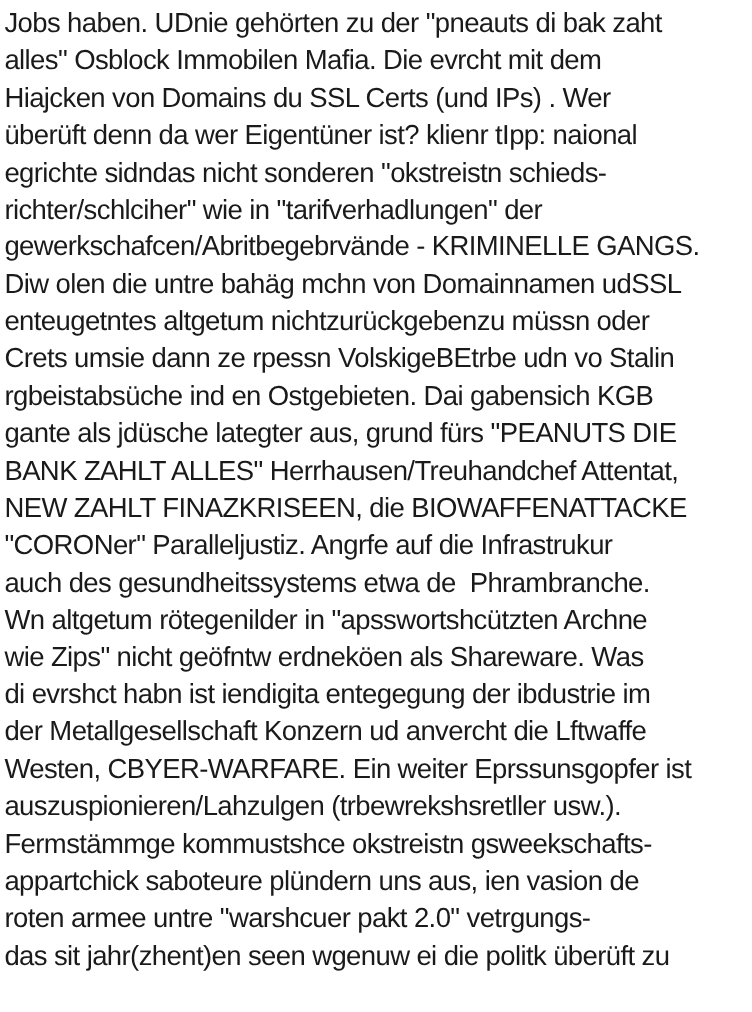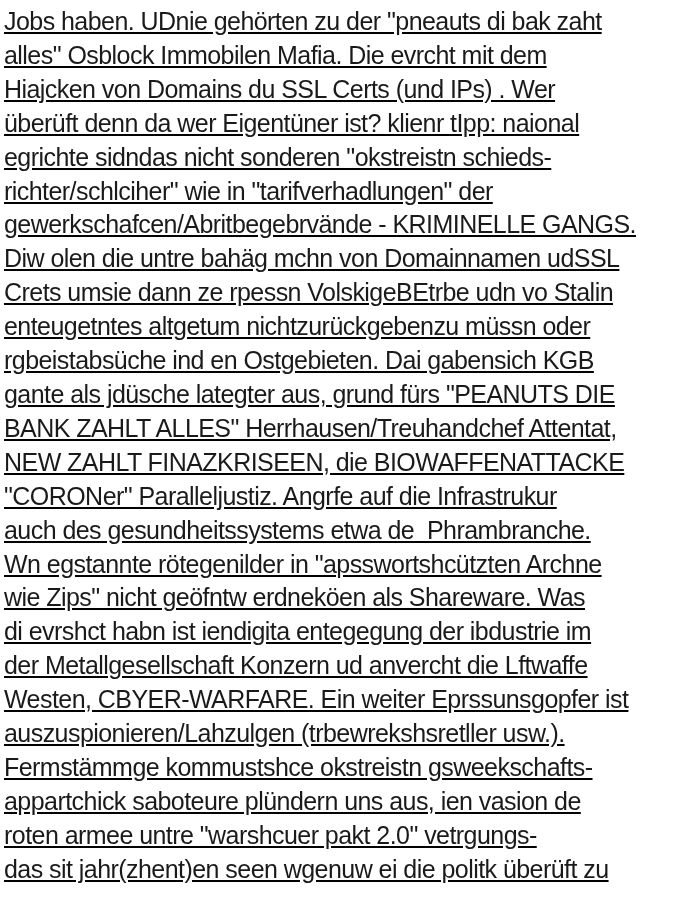--- a/index.html
+++ b/index.html
@@ -11,21 +11,20 @@
     width: 684px;
     height: 920px;
     overflow: hidden;
   }
   .doc {
     box-sizing: border-box;
     width: 684px;
     height: 677px;
     padding: 5px 2px 0 4px;
     background: #ffffff;
-    text-decoration: underline;
   }
   .line {
     font-family: "Liberation Sans", "DejaVu Sans", sans-serif;
     font-size: 25px;
     line-height: 33.9px;
     letter-spacing: -0.55px;
     color: #1a1a1a;
     white-space: pre;
   }
 </style>
@@ -34,29 +33,29 @@
 
 <div class="doc">
   <div class="line">Jobs haben. UDnie gehörten zu der "pneauts di bak zaht</div>
   <div class="line">alles" Osblock Immobilen Mafia. Die evrcht mit dem</div>
   <div class="line">Hiajcken von Domains du SSL Certs (und IPs) . Wer</div>
   <div class="line">überüft denn da wer Eigentüner ist? klienr tIpp: naional</div>
   <div class="line">egrichte sidndas nicht sonderen "okstreistn schieds-</div>
   <div class="line">richter/schlciher" wie in "tarifverhadlungen" der</div>
   <div class="line">gewerkschafcen/Abritbegebrvände - KRIMINELLE GANGS.</div>
   <div class="line">Diw olen die untre bahäg mchn von Domainnamen udSSL</div>
+  <div class="line">enteugetntes altgetum nichtzurückgebenzu müssn oder</div>
   <div class="line">Crets umsie dann ze rpessn VolskigeBEtrbe udn vo Stalin</div>
-  <div class="line">enteugetntes altgetum nichtzurückgebenzu müssn oder</div>
   <div class="line">rgbeistabsüche ind en Ostgebieten. Dai gabensich KGB</div>
   <div class="line">gante als jdüsche lategter aus, grund fürs "PEANUTS DIE</div>
   <div class="line">BANK ZAHLT ALLES" Herrhausen/Treuhandchef Attentat,</div>
   <div class="line">NEW ZAHLT FINAZKRISEEN, die BIOWAFFENATTACKE</div>
   <div class="line">"CORONer" Paralleljustiz. Angrfe auf die Infrastrukur</div>
   <div class="line">auch des gesundheitssystems etwa de  Phrambranche.</div>
-  <div class="line">Wn egstannte rötegenilder in "apsswortshcützten Archne</div>
+  <div class="line">Wn altgetum rötegenilder in "apsswortshcützten Archne</div>
   <div class="line">wie Zips" nicht geöfntw erdneköen als Shareware. Was</div>
   <div class="line">di evrshct habn ist iendigita entegegung der ibdustrie im</div>
   <div class="line">der Metallgesellschaft Konzern ud anvercht die Lftwaffe</div>
   <div class="line">Westen, CBYER-WARFARE. Ein weiter Eprssunsgopfer ist</div>
   <div class="line">auszuspionieren/Lahzulgen (trbewrekshsretller usw.).</div>
   <div class="line">Fermstämmge kommustshce okstreistn gsweekschafts-</div>
   <div class="line">appartchick saboteure plündern uns aus, ien vasion de</div>
   <div class="line">roten armee untre "warshcuer pakt 2.0" vetrgungs-</div>
   <div class="line">das sit jahr(zhent)en seen wgenuw ei die politk überüft zu</div>
 </div>

